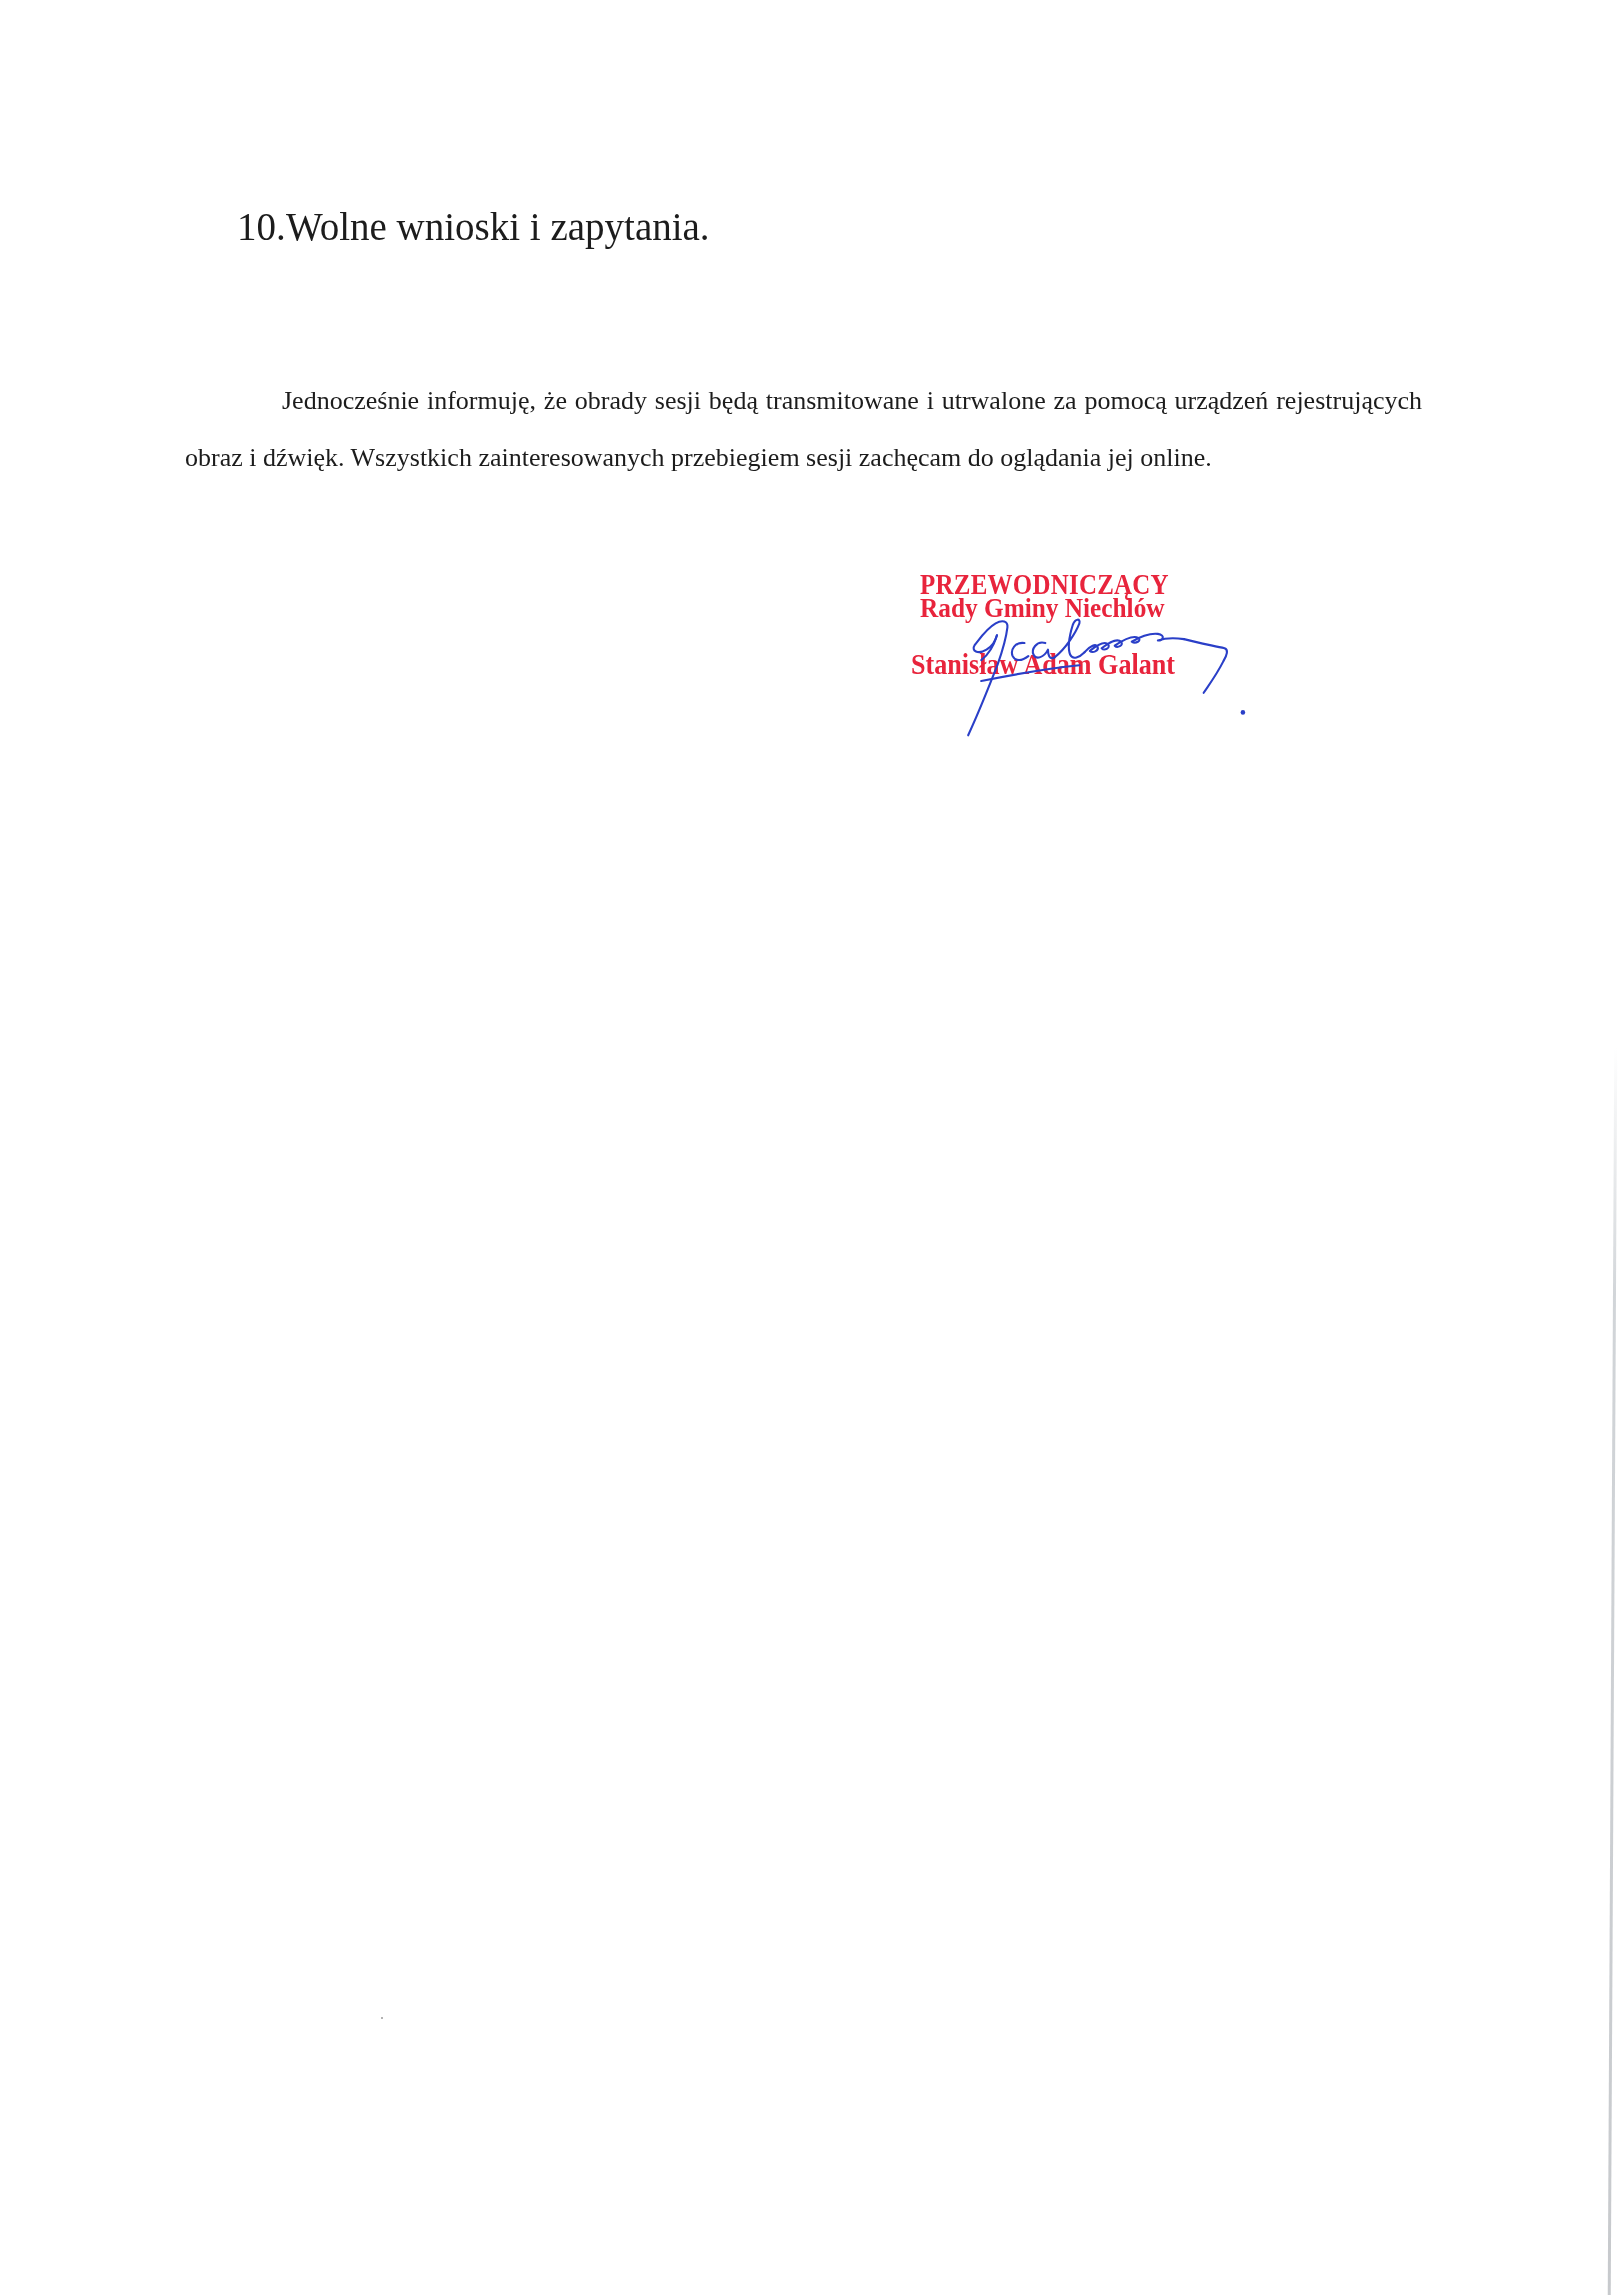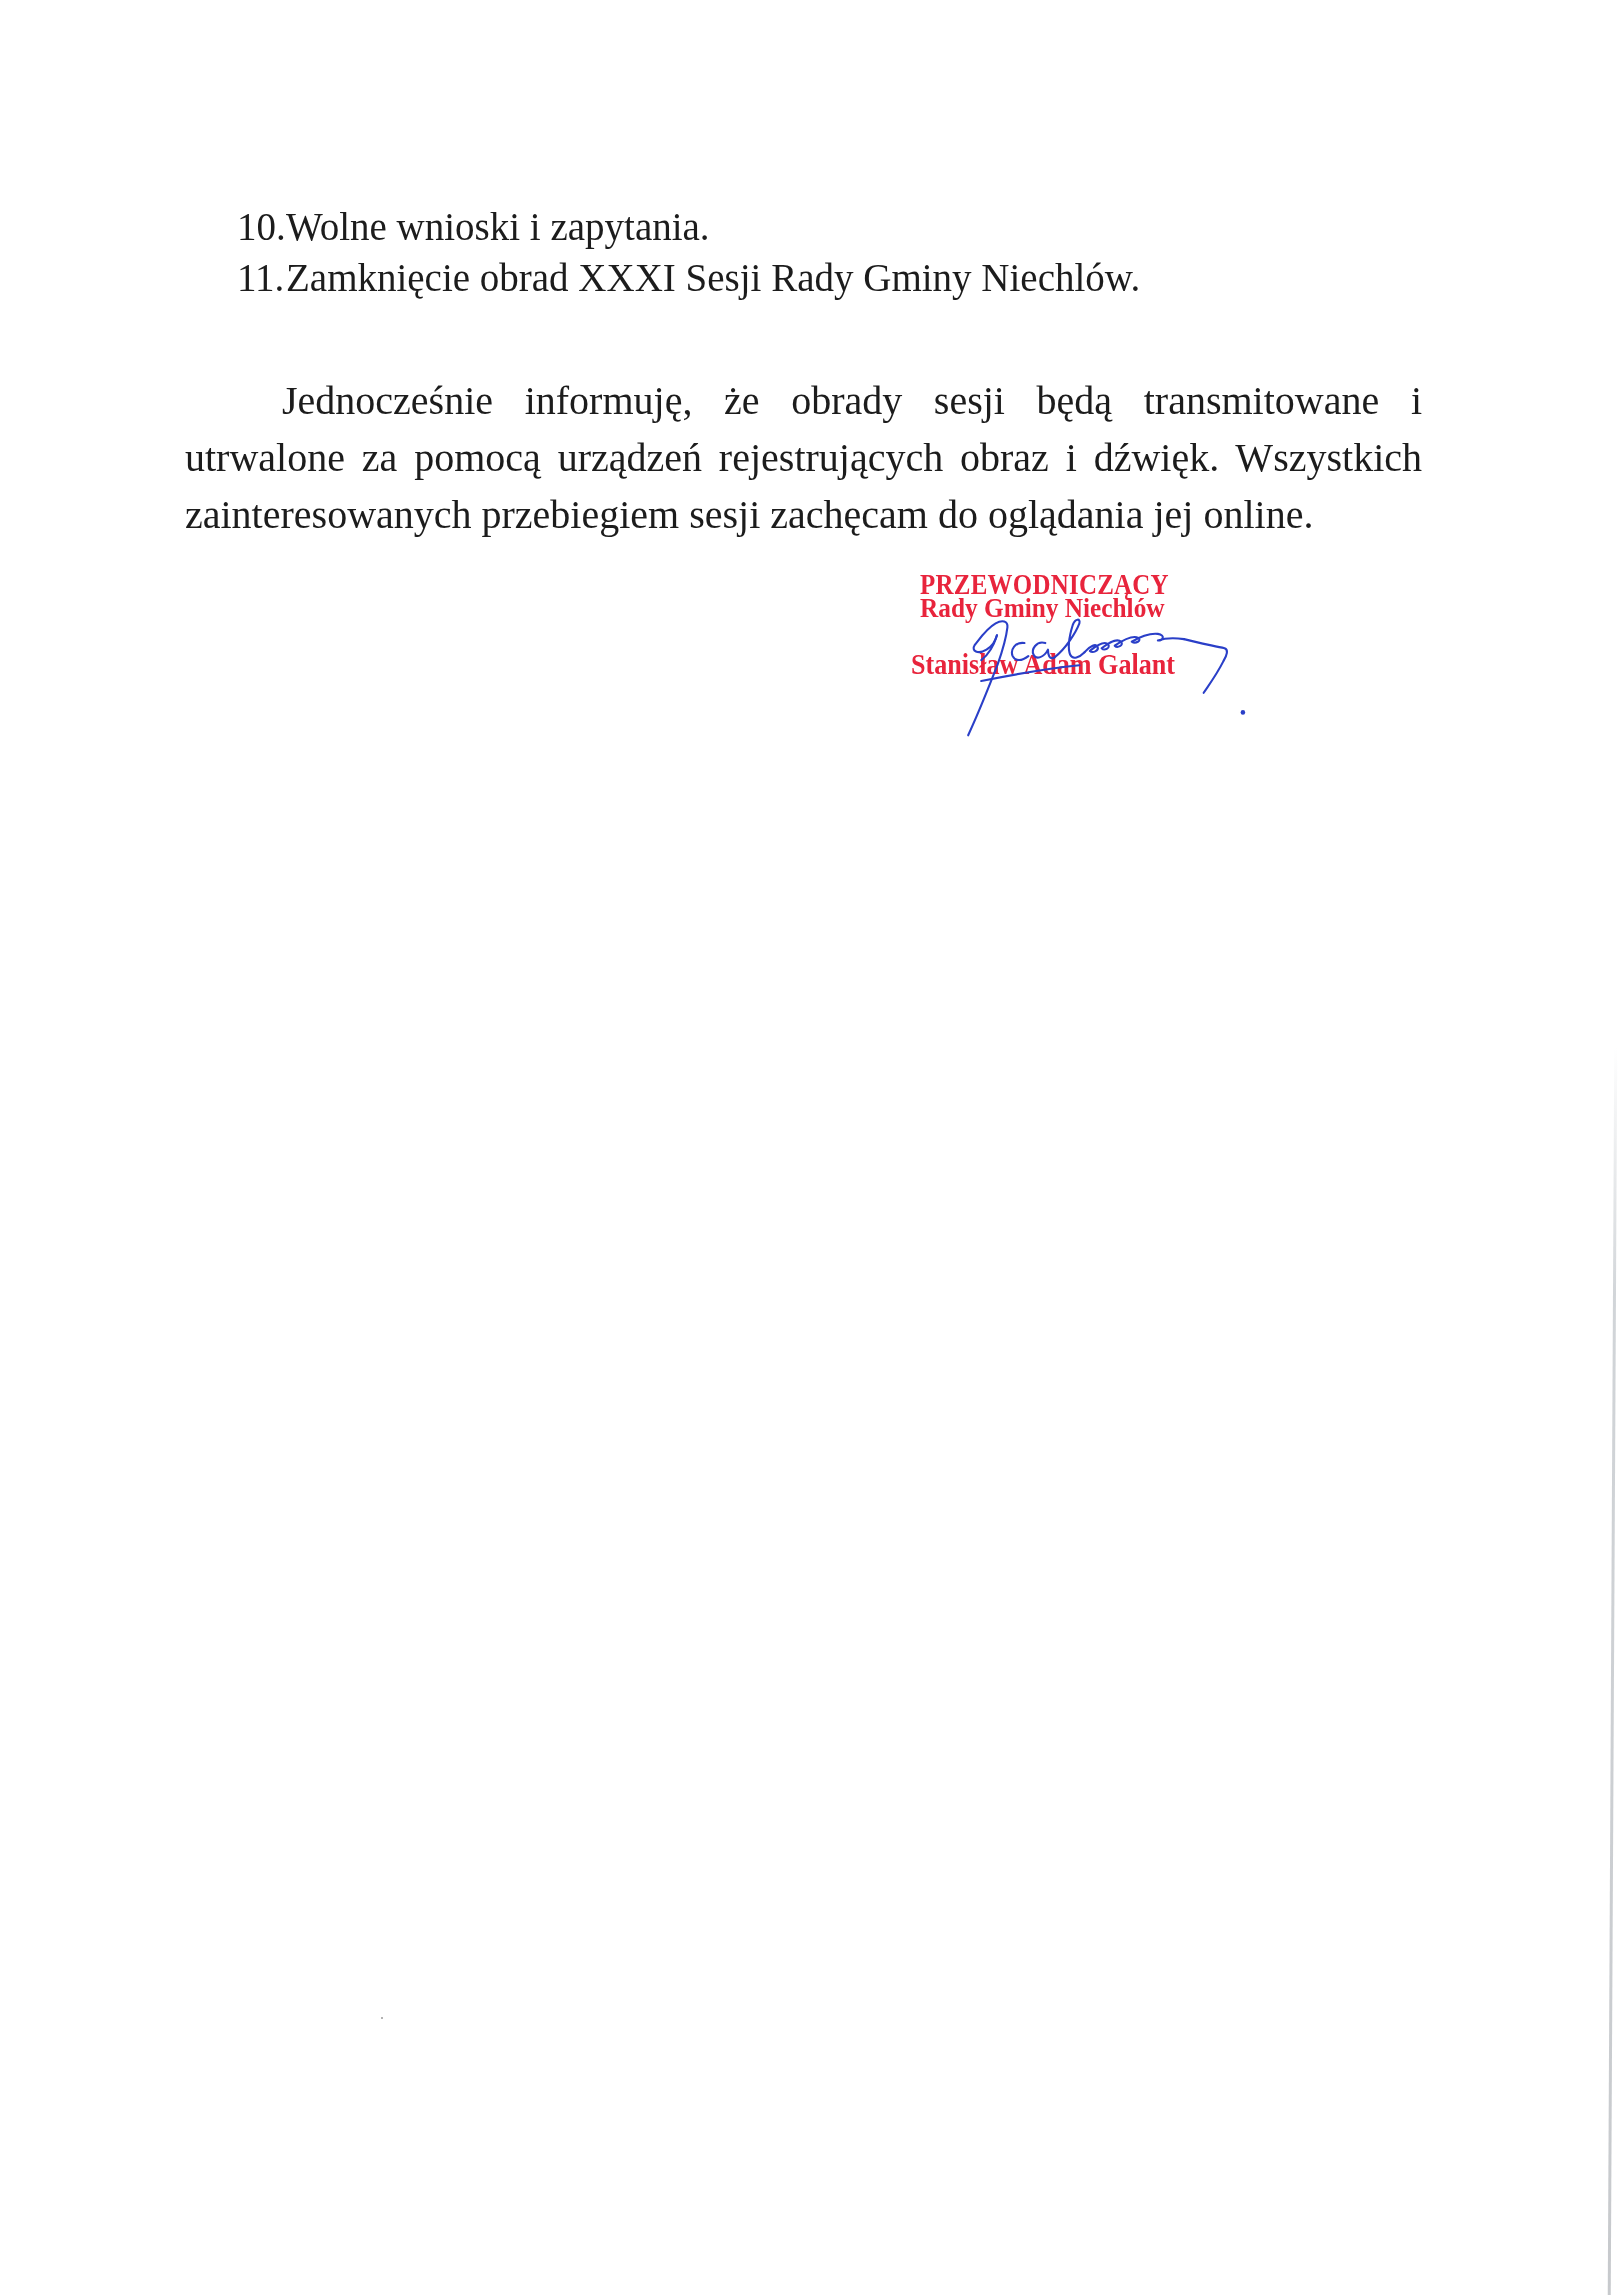--- a/index.html
+++ b/index.html
@@ -23,21 +23,21 @@
   }
   .agenda-item .num { display: inline-block; width: 49px; }
   .agenda-10 { top: 207px; }
   .agenda-11 { top: 258px; }
 
   .paragraph {
     position: absolute;
     left: 185px;
     top: 372px;
     width: 1237px;
-    font-size: 40px;
+    font-size: 26px;
     line-height: 57px;
     text-align: justify;
     text-indent: 97px;
     color: #1c1c1c;
     margin: 0;
   }
 
   .stamp {
     position: absolute;
     left: 910px;
@@ -82,23 +82,20 @@
 </style>
 </head>
 <body>
 
 <div class="page">
 
   <div class="agenda-item agenda-10">
     <span class="num">10.</span><span>Wolne wnioski i zapytania.</span>
   </div>
 
-  <div class="agenda-item agenda-11">
-    <span class="num">11.</span><span>Zamknięcie obrad XXXI Sesji Rady Gminy Niechlów.</span>
-  </div>
 
   <p class="paragraph">Jednocześnie informuję, że obrady sesji będą transmitowane i utrwalone za pomocą urządzeń rejestrujących obraz i dźwięk. Wszystkich zainteresowanych przebiegiem sesji zachęcam do oglądania jej online.</p>
 
   <div class="stamp">
     <div class="stamp-line stamp-title">PRZEWODNICZĄCY</div>
     <div class="stamp-line stamp-council">Rady Gminy Niechlów</div>
     <div class="stamp-line stamp-name">Stanisław Adam Galant</div>
   </div>
 
   <svg class="signature" viewBox="0 0 480 220" xmlns="http://www.w3.org/2000/svg">

